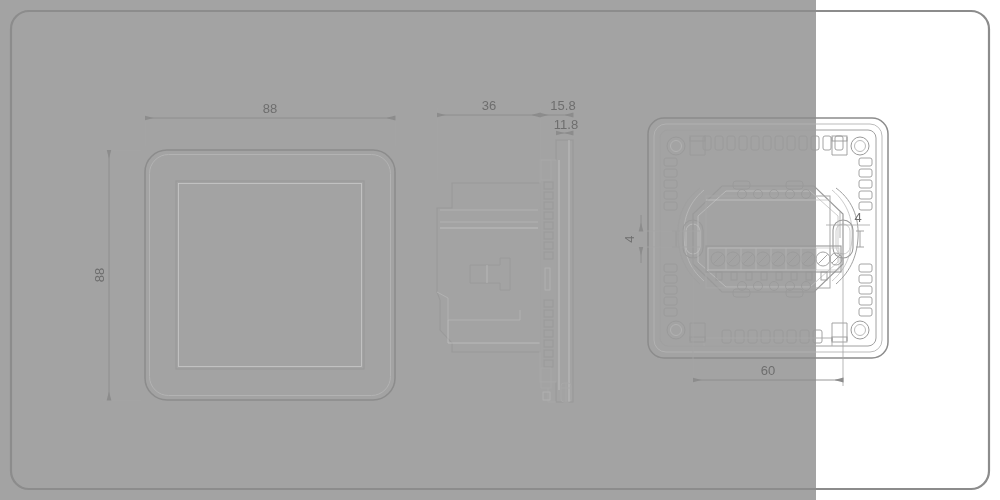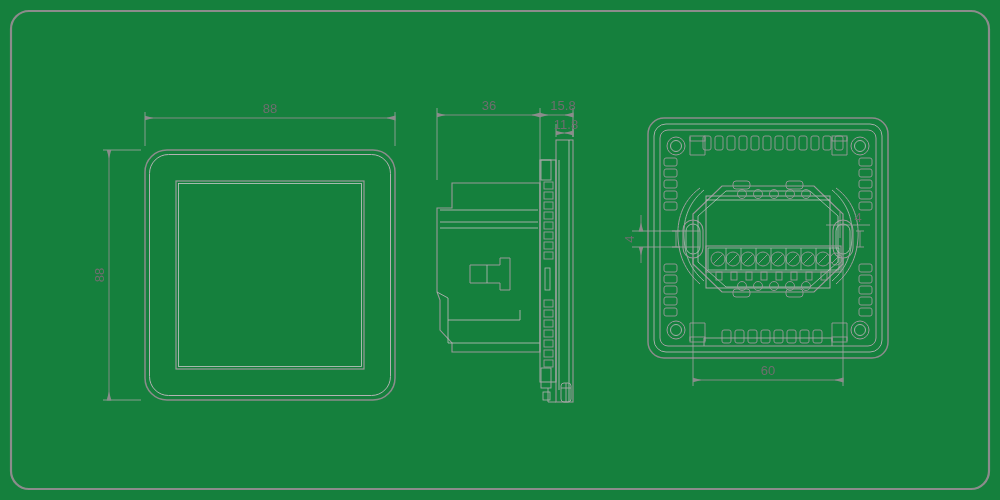--- a/index.html
+++ b/index.html
@@ -1,18 +1,18 @@
 <!DOCTYPE html>
 <html><head>
 <meta charset="utf-8">
 <style>
   html,body{margin:0;padding:0;background:#ffffff;}
   body{width:1000px;height:500px;overflow:hidden;
        font-family:"Liberation Sans", sans-serif;}
-  #stage{position:relative;width:1000px;height:500px;background:#15803d;}
+  #stage{position:relative;width:816px;height:500px;background:#a3a3a3;}
   svg{display:block;}
   .dimtext{font-family:"Liberation Sans", sans-serif;font-size:13px;fill:#6e6e6e;}
 </style>
 </head>
 <body>
 
 <div id="stage">
 <svg width="1000" height="500" viewBox="0 0 1000 500">
 
   <defs>

